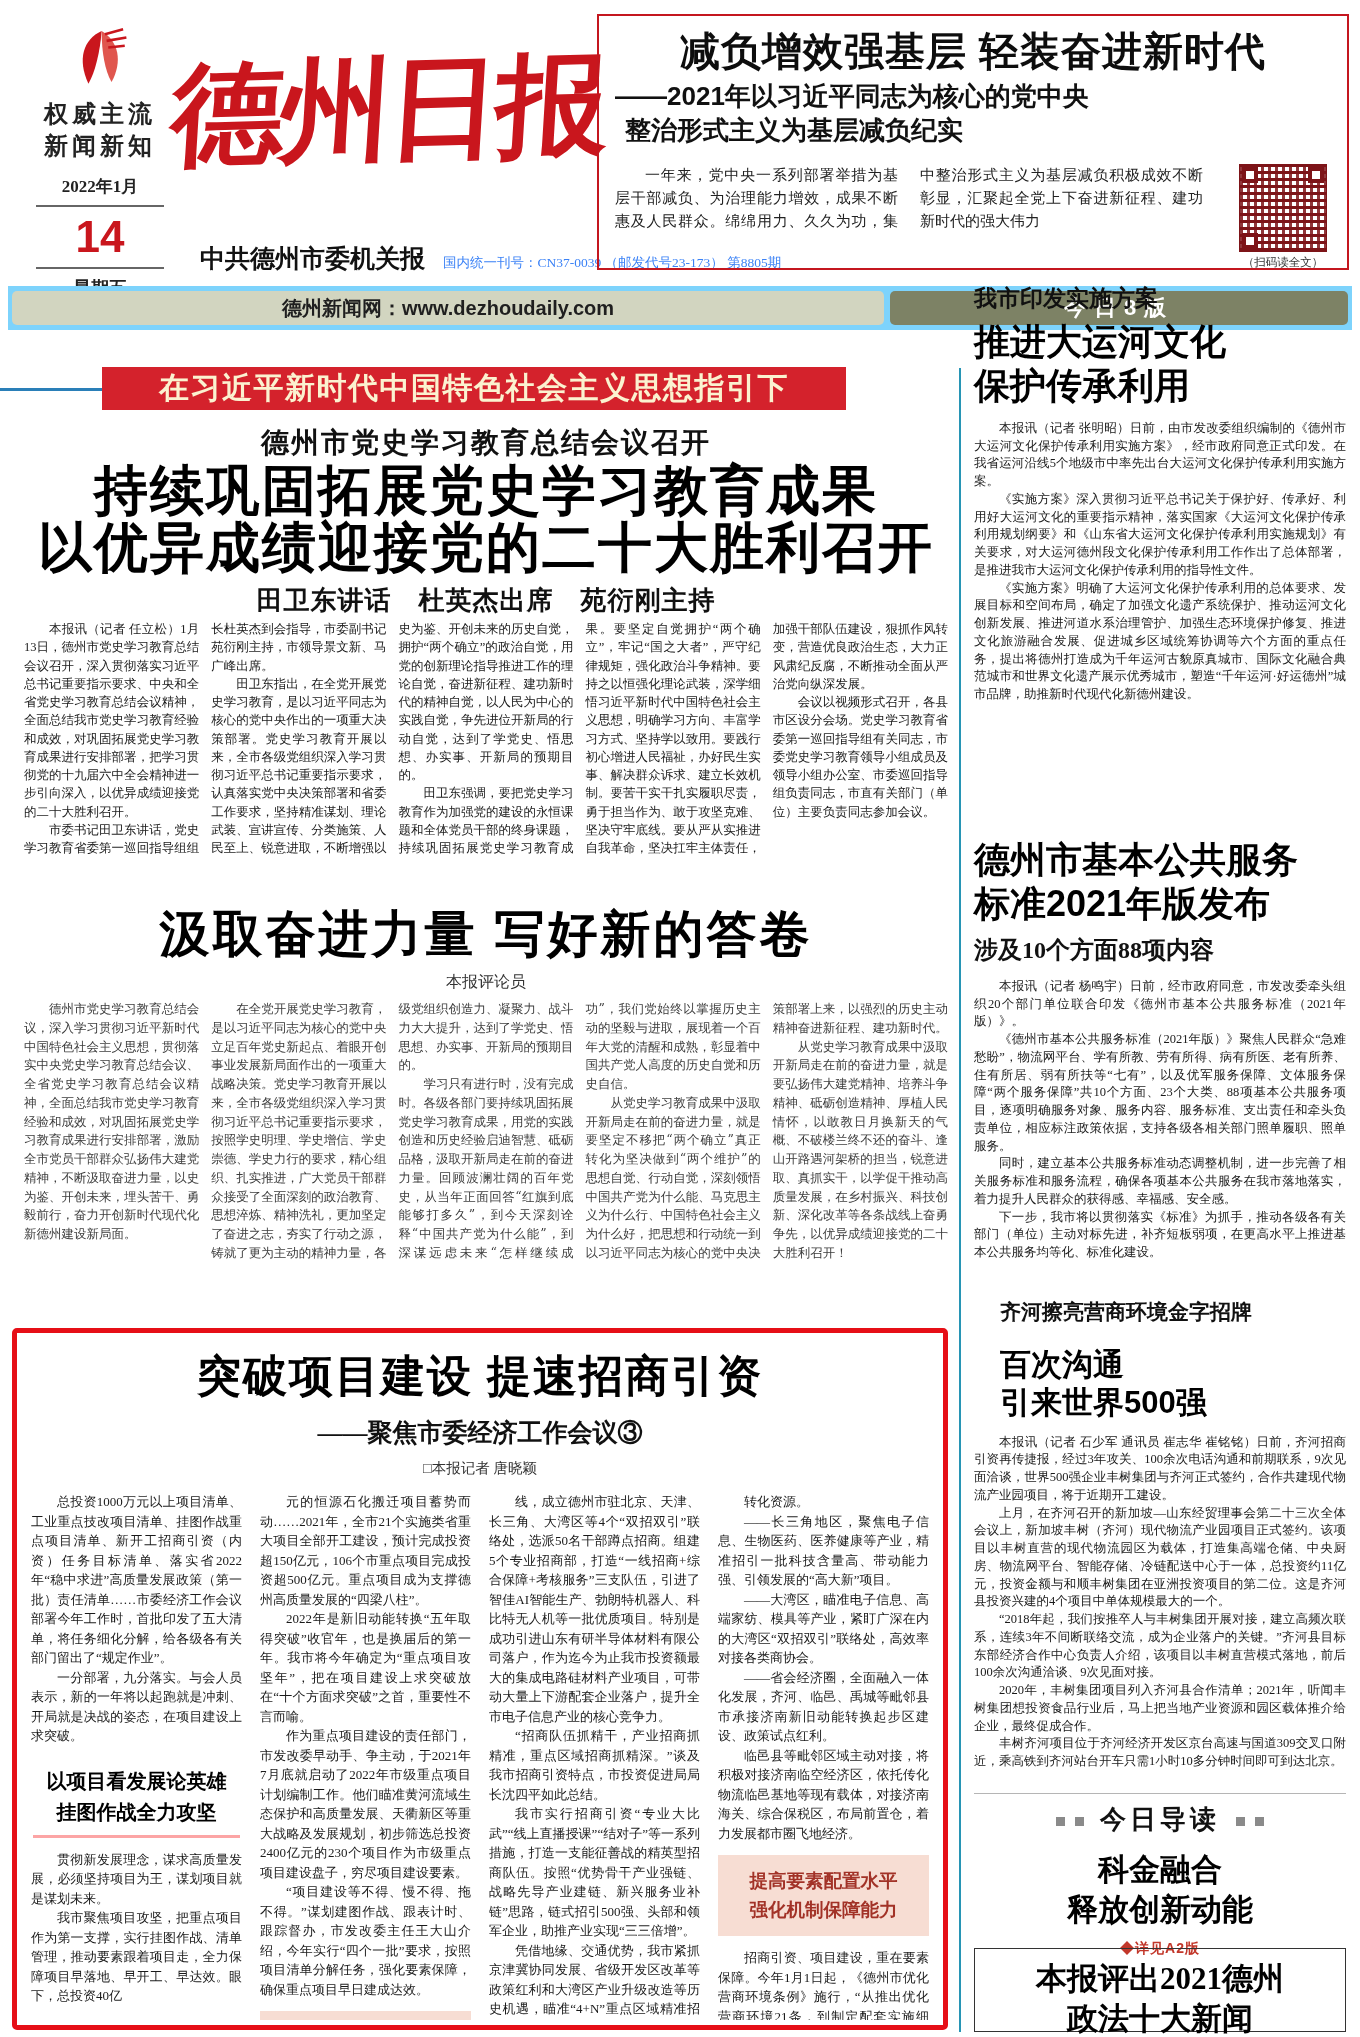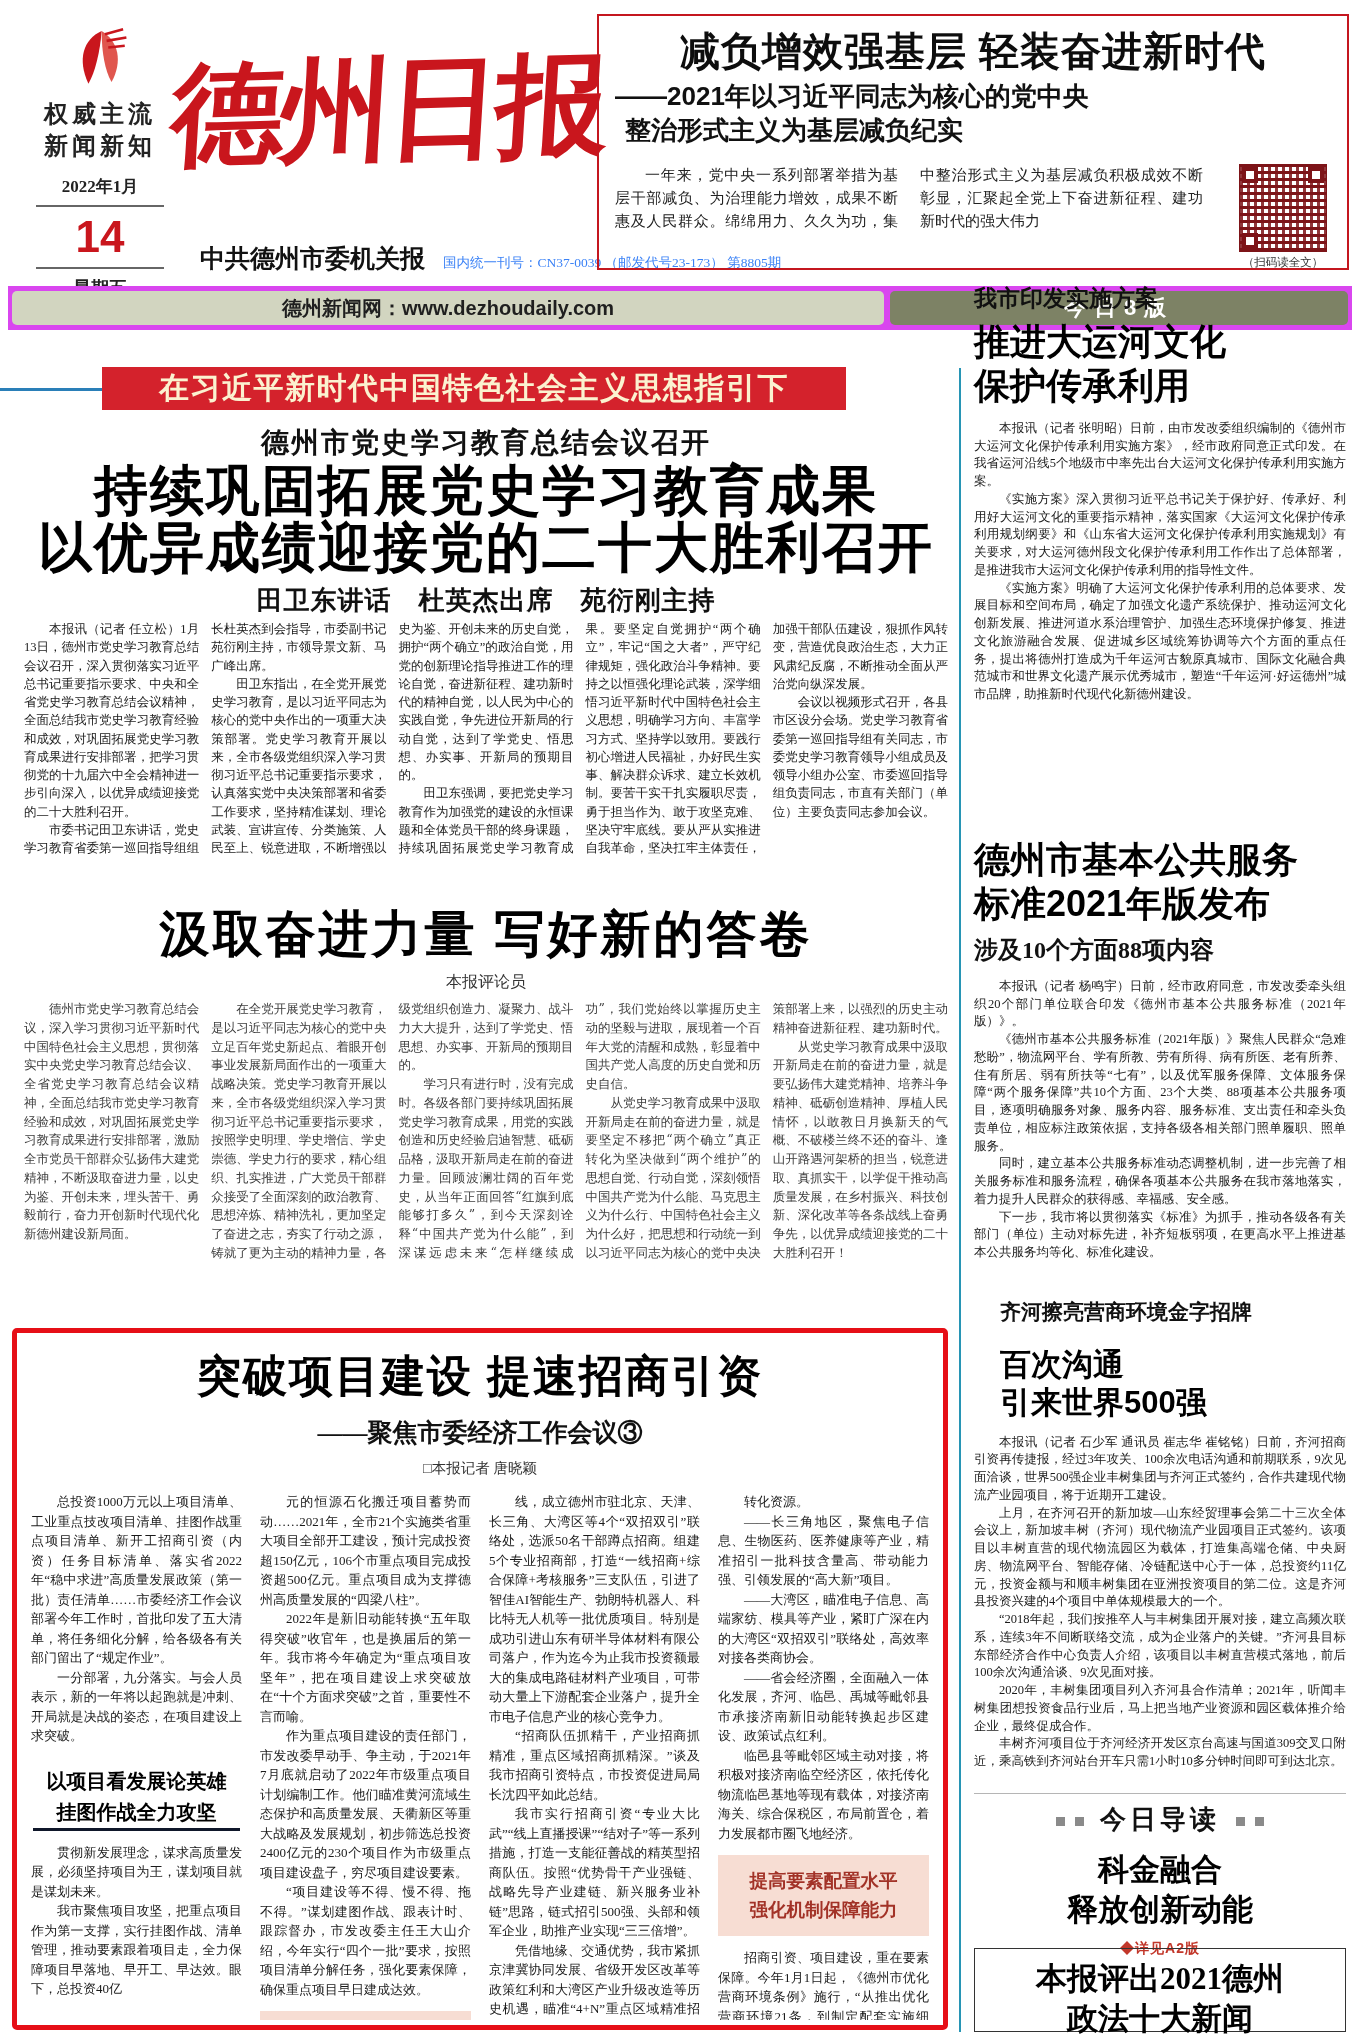--- a/index.html
+++ b/index.html
@@ -34,21 +34,21 @@
   .tr-body p{margin:0;text-indent:2em;}
   .qr-wrap{width:96px;margin-left:12px;text-align:center;}
   .qr{position:relative;width:86px;height:86px;margin:0 auto;border:1px solid #7d1418;
       background:repeating-linear-gradient(90deg,rgba(125,20,24,.85) 0 3px,transparent 3px 7px),
                  repeating-linear-gradient(0deg,#7d1418 0 3px,#fff 3px 7px);}
   .qr-f{position:absolute;width:16px;height:16px;border:4px solid #7d1418;background:#fff;box-sizing:border-box;}
   .qr-f.tl{left:2px;top:2px;}.qr-f.tr{right:2px;top:2px;}.qr-f.bl{left:2px;bottom:2px;}
   .qr-cap{font-size:11.5px;color:#333;margin-top:3px;}
 
   
-  .infobar{left:8px;top:286px;width:1344px;height:44px;background:#d946ef;display:flex;align-items:center;padding:0;box-sizing:border-box;}
+  .infobar{left:8px;top:286px;width:1344px;height:44px;background:#7dd3fc;display:flex;align-items:center;padding:0;box-sizing:border-box;}
   .ib-left{flex:0 0 872px;height:34px;margin-left:4px;background:#d2d5c0;border-radius:5px;
            display:flex;align-items:center;justify-content:center;
            font-family:"Liberation Sans",sans-serif;font-size:20px;font-weight:600;color:#1f1f1f;}
   .ib-right{flex:1;height:34px;margin:0 4px 0 6px;background:#7d8265;border-radius:5px;
             display:flex;align-items:center;justify-content:center;
             font-family:"Liberation Sans",sans-serif;font-size:22px;font-weight:700;color:#ffffff;letter-spacing:8px;}
 
   
   .vline-teal{left:959px;top:368px;width:0;height:1664px;border-left:2.5px solid #2795b5;}
   .hline-blue{left:0;top:388px;width:102px;border-top:3px solid #2a7fb8;}
@@ -76,21 +76,21 @@
   
   .feature{left:12px;top:1328px;width:936px;height:702px;border:5px solid #e60f17;border-radius:5px;box-sizing:border-box;
            padding:14px 14px 8px;}
   .fe-h{text-align:center;font-family:"Liberation Sans",sans-serif;font-weight:900;font-size:44px;color:#000;letter-spacing:2px;}
   .fe-sub{text-align:center;font-weight:700;font-size:25px;color:#111;margin-top:10px;}
   .fe-by{text-align:center;font-size:14.5px;color:#333;margin-top:10px;font-family:Liberation Serif, serif;}
   .fe-cols{display:grid;grid-template-columns:repeat(4,1fr);gap:18px;margin-top:14px;height:528px;
            font-size:13px;line-height:1.5;}
   .fcol{overflow:hidden;}
   .fsub1{font-family:"Liberation Sans",sans-serif;font-weight:900;font-size:20px;text-align:center;color:#000;
-         padding:12px 0 0;border-bottom:3px solid #0f172a;margin:8px 2px 12px;line-height:1.55;}
+         padding:12px 0 7px;border-bottom:3px solid #fca5a5;margin:8px 2px 12px;line-height:1.55;}
   .fsub-pink{background:#f7ddd3;color:#a23227;font-family:"Liberation Sans",sans-serif;font-weight:900;
              font-size:18.5px;text-align:center;padding:12px 4px;margin:12px 0;line-height:1.55;}
 
   
   .sb{left:974px;width:372px;}
   .sb-kicker{font-weight:700;font-size:23px;color:#111;}
   .sb-h{font-family:"Liberation Sans",sans-serif;font-weight:900;color:#000;line-height:1.22;}
   .sb-h.h36{font-size:36px;}
   .sb-h.h32{font-size:31px;}
   .sb-sub{font-weight:700;font-size:24px;color:#111;margin-top:8px;}

